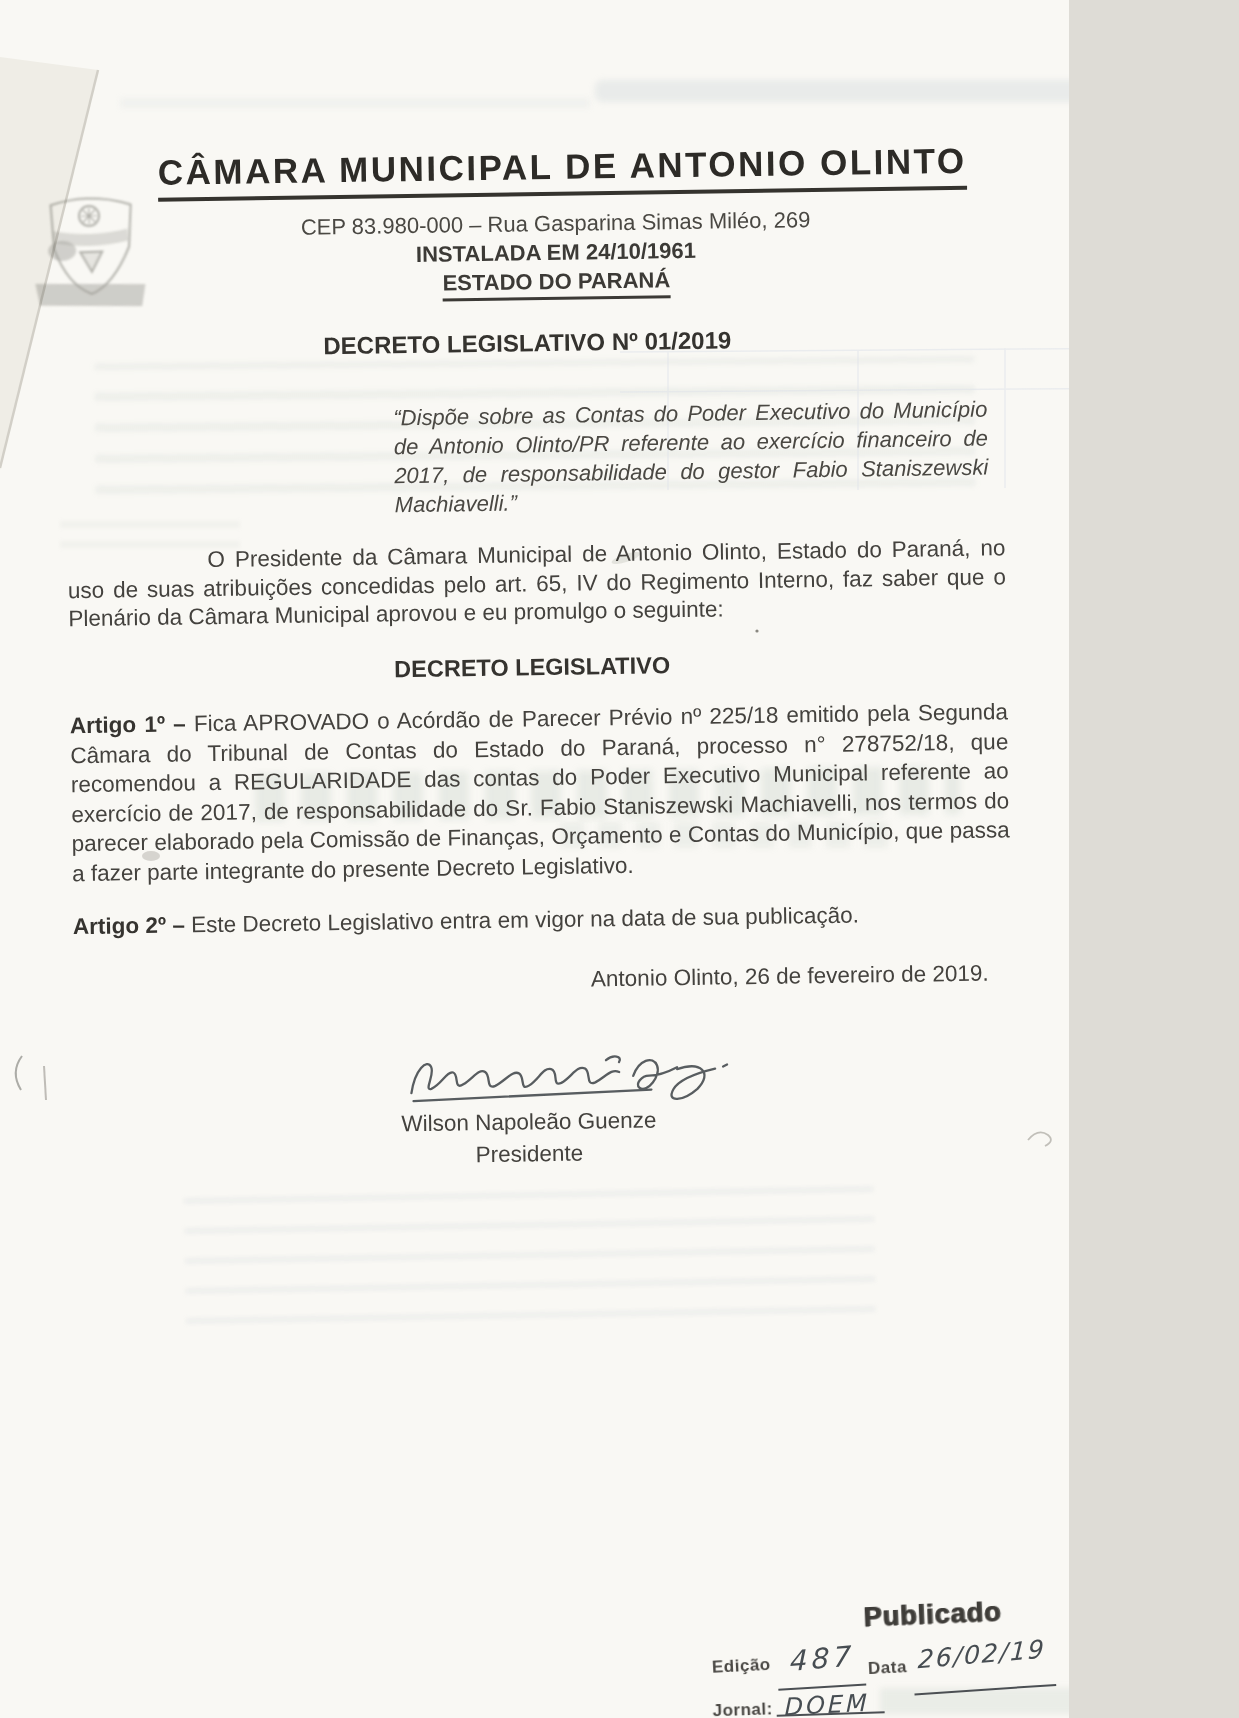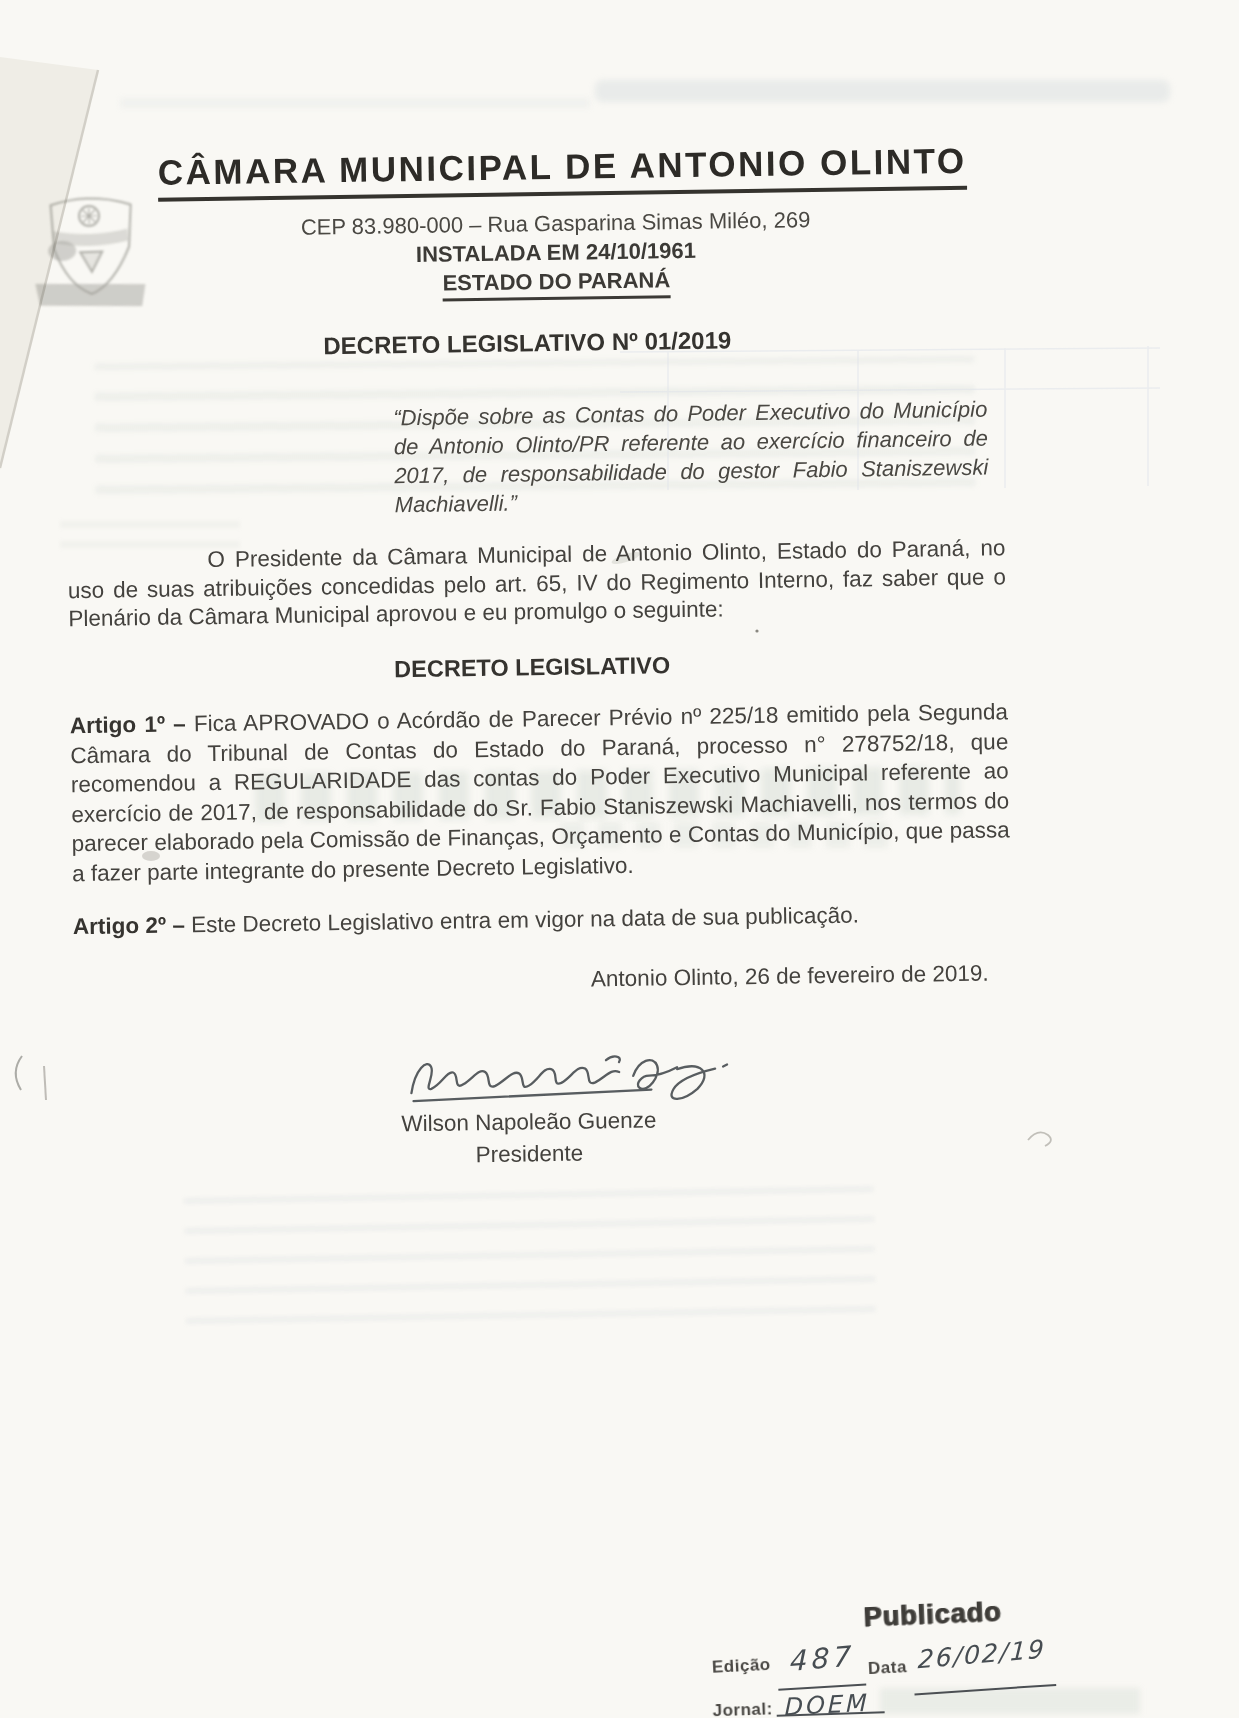--- a/index.html
+++ b/index.html
@@ -1,17 +1,17 @@
 <!DOCTYPE html>
 <html lang="pt"><head>
 <meta charset="utf-8">
 <style>
   html,body{margin:0;padding:0;background:#dedcd6;}
   .canvas{
-    position:relative;width:1239px;height:1718px;overflow:hidden;
+    position:relative;width:1069px;height:1718px;overflow:hidden;
     background:#f9f8f4;
     font-family:"Liberation Sans",sans-serif;
     color:#44423e;
   }
   
   .artifacts,.doc{position:absolute;inset:0;}
   .bleed{position:absolute;pointer-events:none;}
   #bb1{left:595px;top:80px;width:575px;height:22px;background:rgba(168,183,196,.20);filter:blur(3px);border-radius:8px;}
   #bb1b{left:120px;top:98px;width:470px;height:10px;background:rgba(168,183,196,.10);filter:blur(3px);}
   #bb2{left:95px;top:360px;width:880px;height:130px;background:repeating-linear-gradient(0deg,rgba(140,160,150,.10) 0 8px,transparent 8px 31px);filter:blur(2.5px);transform:rotate(-.5deg);}

